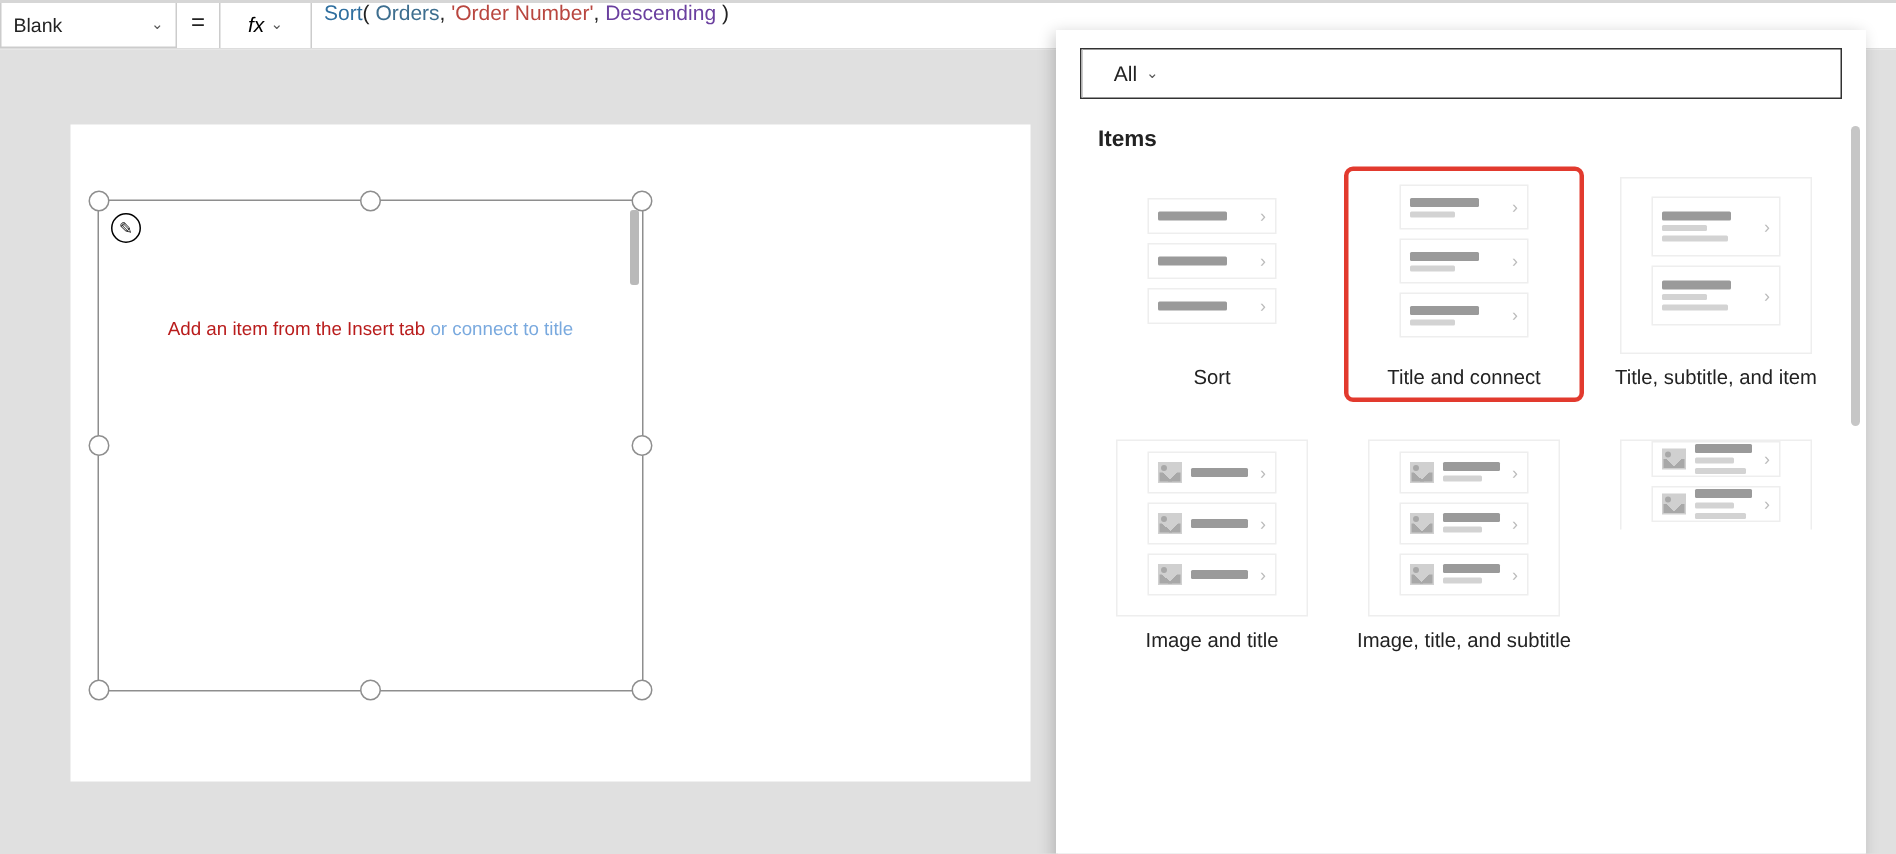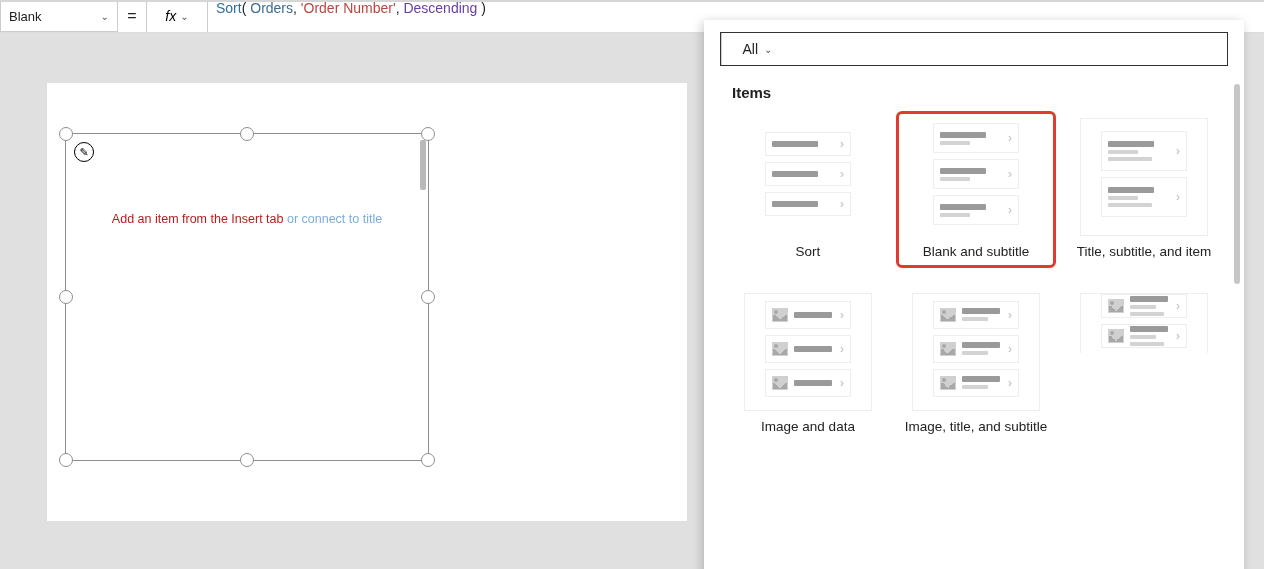--- a/index.html
+++ b/index.html
@@ -165,21 +165,21 @@
               <span class="chev-mini">›</span>
             </div>
           <div class="title-row" style="height:30px;">
               <div class="stacklines">
                 <div class="line thick short"></div>
                 <div class="line tiny"></div>
               </div>
               <span class="chev-mini">›</span>
             </div>
         </div>
-        <div class="card-label">Blank and subtitle</div>
+        <div class="card-label">Title and connect</div>
       </div>
 
       <div class="card">
         <div class="thumb bordered">
           <div class="title-row" style="height:40px;">
               <div class="stacklines">
                 <div class="line thick short"></div>
                 <div class="line tiny"></div>
                 <div class="line tiny" style="width:44px;"></div>
               </div>
@@ -208,21 +208,21 @@
               <div class="img-ph"></div>
               <div class="line thick med"></div>
               <span class="chev-mini">›</span>
             </div>
           <div class="title-row" style="height:28px;">
               <div class="img-ph"></div>
               <div class="line thick med"></div>
               <span class="chev-mini">›</span>
             </div>
         </div>
-        <div class="card-label">Image and data</div>
+        <div class="card-label">Image and title</div>
       </div>
 
       <div class="card">
         <div class="thumb bordered">
           <div class="title-row" style="height:28px;">
               <div class="img-ph"></div>
               <div class="stacklines">
                 <div class="line thick med"></div>
                 <div class="line tiny" style="width:26px;"></div>
               </div>

